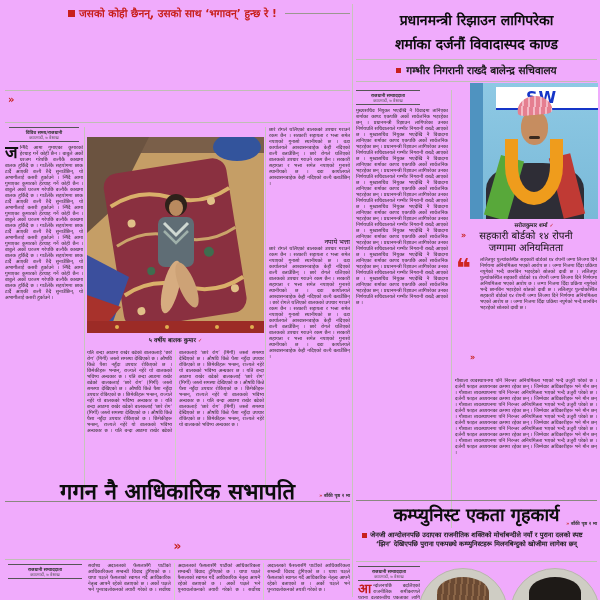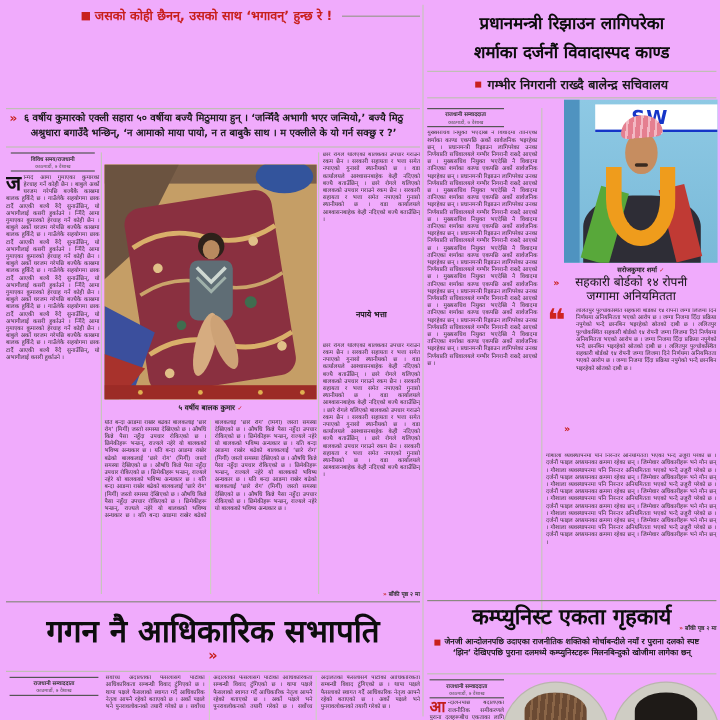--- a/index.html
+++ b/index.html
@@ -13,40 +13,40 @@
   
   .tagline{left:68px;top:6px;width:282px;display:flex;align-items:center;gap:4px;}
   .sq{width:7px;height:7px;background:#c8201d;flex:0 0 auto;}
   .sq.small{width:5px;height:5px;}
   .tagline .txt{font-size:10.5px;font-weight:bold;color:#c8201d;white-space:nowrap;}
   .tagline .tail{flex:1;height:1px;background:#9b9890;margin-left:4px;}
   
   .headline{font-weight:bold;color:#0d0d0d;text-align:center;white-space:pre-line;}
   .h-lead{left:5px;top:26px;width:345px;font-size:26px;line-height:31px;}
   .h-right{left:356px;top:8px;width:241px;font-size:14px;line-height:24px;}
-  .h-bl{left:5px;top:514px;width:345px;font-size:26px;line-height:26px;}
+  .h-bl{left:5px;top:479px;width:345px;font-size:22px;line-height:26px;}
   .h-br{left:356px;top:504px;width:241px;font-size:18px;line-height:22px;}
   .subhead{font-weight:bold;text-align:center;color:#1a1a1a;white-space:pre-line;}
   .sh-lead{left:16px;top:93px;width:324px;font-size:8.2px;line-height:11.5px;}
   .sh-right{left:356px;top:63px;width:241px;font-size:10.5px;display:flex;justify-content:center;align-items:center;gap:5px;white-space:normal;}
   .sh-bl{left:5px;top:539px;width:345px;font-size:12.5px;display:flex;justify-content:center;align-items:center;gap:5px;white-space:normal;}
   .sh-br{left:358px;top:531px;width:237px;font-size:6.6px;line-height:9px;}
   .redmark{color:#c8201d;font-weight:bold;}
   .colhead{font-weight:normal;text-align:center;color:#111;font-size:10px;line-height:11.5px;white-space:pre-line;}
   
   .byline{border-top:1px solid #555;border-bottom:1px solid #555;text-align:center;padding:1px 0;}
   .byline .b1{font-size:4.6px;font-weight:bold;color:#333;}
   .byline .b2{font-size:4.2px;color:#555;}
   
   .body-txt{font-size:4.8px;line-height:6px;text-align:justify;color:#2e2d2b;overflow:hidden;}
   .dropcap{float:left;font-size:17px;line-height:15px;font-weight:bold;color:#111;padding-right:2px;}
   .dropcap.red{color:#c11d1a;font-size:13px;line-height:12px;}
   .cols2{column-count:2;column-gap:7px;column-rule:1px solid #d0cdc5;}
   .cols3{column-count:3;column-gap:7px;column-rule:1px solid #d0cdc5;}
-  .inlinehead{font-weight:bold;text-align:center;font-size:6.5px;margin:20px 0;color:#111;}
+  .inlinehead{font-weight:normal;text-align:right;font-size:6.5px;margin:0 0;color:#111;}
   .caption{font-weight:bold;text-align:center;color:#222;}
   .check{color:#c8201d;font-size:5px;}
   .cont{font-size:4.8px;font-weight:bold;text-align:right;color:#333;}
   .bigquote{color:#cf2420;font-size:26px;line-height:26px;font-weight:bold;}
   
   .photo1{left:87px;top:137px;width:177px;height:196px;overflow:hidden;background:#c59e66;}
   
   .photo2{left:470px;top:83px;width:128px;height:136px;overflow:hidden;
           background:linear-gradient(180deg,#8ec9e4,#79b9d8);}
   .p2-strip{position:absolute;left:0;top:0;width:13px;height:100%;background:#4f93c0;}
@@ -73,22 +73,20 @@
 <div class="page">
 
   <div class="abs tagline">
     <span class="sq"></span>
     <span class="txt">जसको कोही छैनन्, उसको साथ ‘भगावन्’ हुन्छ रे !</span>
     <span class="tail"></span>
   </div>
 
   <div class="hrule" style="left:5px;top:90px;width:345px;"></div>
   <span class="abs redmark" style="left:8px;top:94px;font-size:10px;">»</span>
-  <div class="abs subhead sh-lead">६ वर्षीय कुमारको एक्ली सहारा ५० वर्षीया बज्यै मिठुमाया हुन् । ‘जन्मिँदै अभागी भएर जन्मियो,’ बज्यै मिठु
-अश्रुधारा बगाउँदै भन्छिन्, ‘न आमाको माया पायो, न त बाबुकै साथ । म एक्लीले के यो गर्न सक्छु र ?’</div>
   <div class="hrule" style="left:5px;top:122px;width:345px;"></div>
 
   <div class="abs" style="left:5px;top:127px;width:78px;height:368px;">
     <div class="byline" style="width:70px;margin:0 auto 3px;">
       <div class="b1">विविध समय/राजधानी</div>
       <div class="b2">काठमाडौं, ७ वैशाख</div>
     </div>
     <div class="body-txt" style="height:340px;">
       <span class="dropcap">ज</span><span>न्मिँदै आमा गुमाएका कुमारको हेरचाह गर्ने कोही छैन । बाबुले अर्को घरजम गरेपछि बज्यैकै काखमा बालक हुर्किंदै छ । गाउँलेकै सहयोगमा छाक टार्दै आएकी बज्यै रुँदै सुनाउँछिन्, यो अभागीलाई कसरी हुर्काउने । न्मिँदै आमा गुमाएका कुमारको हेरचाह गर्ने कोही छैन । बाबुले अर्को घरजम गरेपछि बज्यैकै काखमा बालक हुर्किंदै छ । गाउँलेकै सहयोगमा छाक टार्दै आएकी बज्यै रुँदै सुनाउँछिन्, यो अभागीलाई कसरी हुर्काउने । न्मिँदै आमा गुमाएका कुमारको हेरचाह गर्ने कोही छैन । बाबुले अर्को घरजम गरेपछि बज्यैकै काखमा बालक हुर्किंदै छ । गाउँलेकै सहयोगमा छाक टार्दै आएकी बज्यै रुँदै सुनाउँछिन्, यो अभागीलाई कसरी हुर्काउने । न्मिँदै आमा गुमाएका कुमारको हेरचाह गर्ने कोही छैन । बाबुले अर्को घरजम गरेपछि बज्यैकै काखमा बालक हुर्किंदै छ । गाउँलेकै सहयोगमा छाक टार्दै आएकी बज्यै रुँदै सुनाउँछिन्, यो अभागीलाई कसरी हुर्काउने । न्मिँदै आमा गुमाएका कुमारको हेरचाह गर्ने कोही छैन । बाबुले अर्को घरजम गरेपछि बज्यैकै काखमा बालक हुर्किंदै छ । गाउँलेकै सहयोगमा छाक टार्दै आएकी बज्यै रुँदै सुनाउँछिन्, यो अभागीलाई कसरी हुर्काउने ।</span>
     </div>
@@ -223,21 +221,21 @@
       <div class="b2">काठमाडौं, ७ वैशाख</div>
     </div>
   </div>
   <div class="abs body-txt cols3" style="left:88px;top:563px;width:262px;height:37px;">
     <span>सर्वोच्च अदालतको फैसलासँगै पार्टीको आधिकारिकता सम्बन्धी विवाद टुंगिएको छ । थापा पक्षले फैसलाको स्वागत गर्दै आधिकारिक नेतृत्व आफ्नै रहेको बताएको छ । अर्को पक्षले भने पुनरावलोकनको तयारी गरेको छ । सर्वोच्च अदालतको फैसलासँगै पार्टीको आधिकारिकता सम्बन्धी विवाद टुंगिएको छ । थापा पक्षले फैसलाको स्वागत गर्दै आधिकारिक नेतृत्व आफ्नै रहेको बताएको छ । अर्को पक्षले भने पुनरावलोकनको तयारी गरेको छ । सर्वोच्च अदालतको फैसलासँगै पार्टीको आधिकारिकता सम्बन्धी विवाद टुंगिएको छ । थापा पक्षले फैसलाको स्वागत गर्दै आधिकारिक नेतृत्व आफ्नै रहेको बताएको छ । अर्को पक्षले भने पुनरावलोकनको तयारी गरेको छ ।</span>
   </div>
 
   <div class="abs headline h-br">कम्प्युनिस्ट एकता गृहकार्य</div>
   <span class="abs sq small" style="left:362px;top:533px;"></span>
   <div class="abs subhead sh-br">जेनजी आन्दोलनपछि उदाएका राजनीतिक शक्तिको मोर्चाबन्दीले नयाँ र पुराना दलको स्पष्ट
-‘झिन’ देखिएपछि पुराना दलमध्ये कम्प्युनिस्टहरू मिलनबिन्दुको खोजीमा लागेका छन्</div>
+‘झिन’ देखिएपछि पुराना एकपछ्ये कम्प्युनिस्टहरू मिलनबिन्दुको खोजीमा लागेका छन्</div>
   <div class="hrule" style="left:356px;top:561px;width:241px;"></div>
   <div class="abs" style="left:358px;top:566px;width:62px;">
     <div class="byline">
       <div class="b1">राजधानी सम्वाददाता</div>
       <div class="b2">काठमाडौं, ७ वैशाख</div>
     </div>
     <div class="body-txt" style="height:16px;margin-top:2px;">
       <span class="dropcap red">आ</span><span>न्दोलनपछि बदलिएको राजनीतिक समीकरणले पुराना दलहरूबीच एकताका लागि औपचारिक र अनौपचारिक भेटघाट बाक्लिएका छन् । नेताहरू मिलनबिन्दुको खोजीमा छन् ।</span>
     </div>
   </div>

